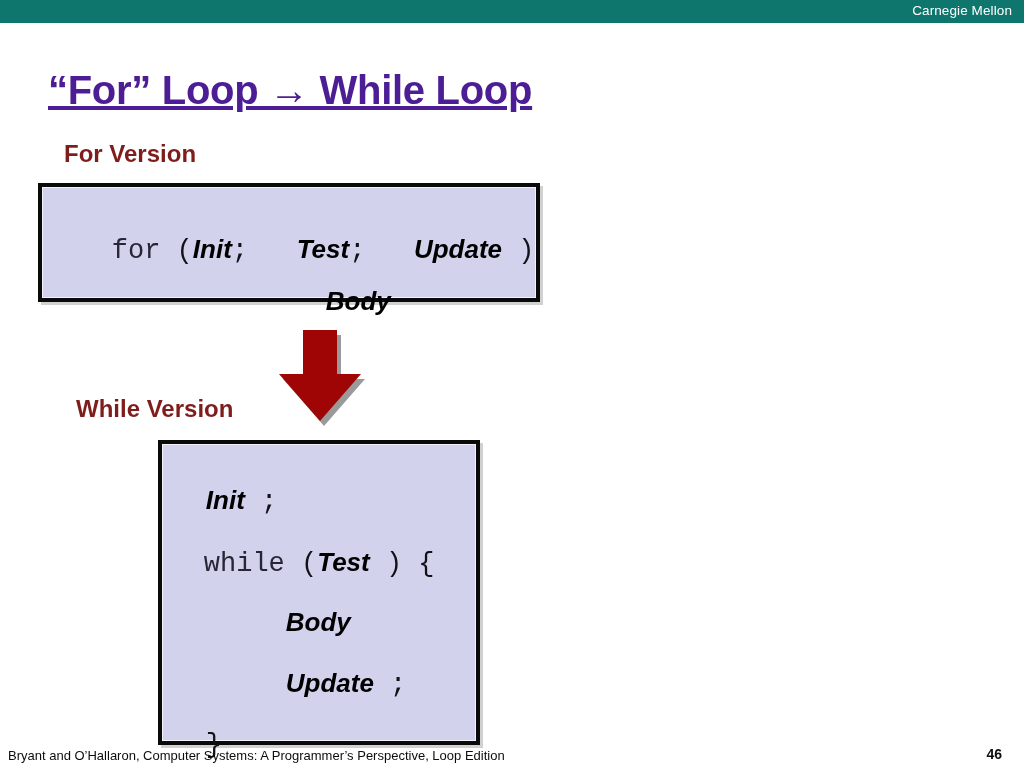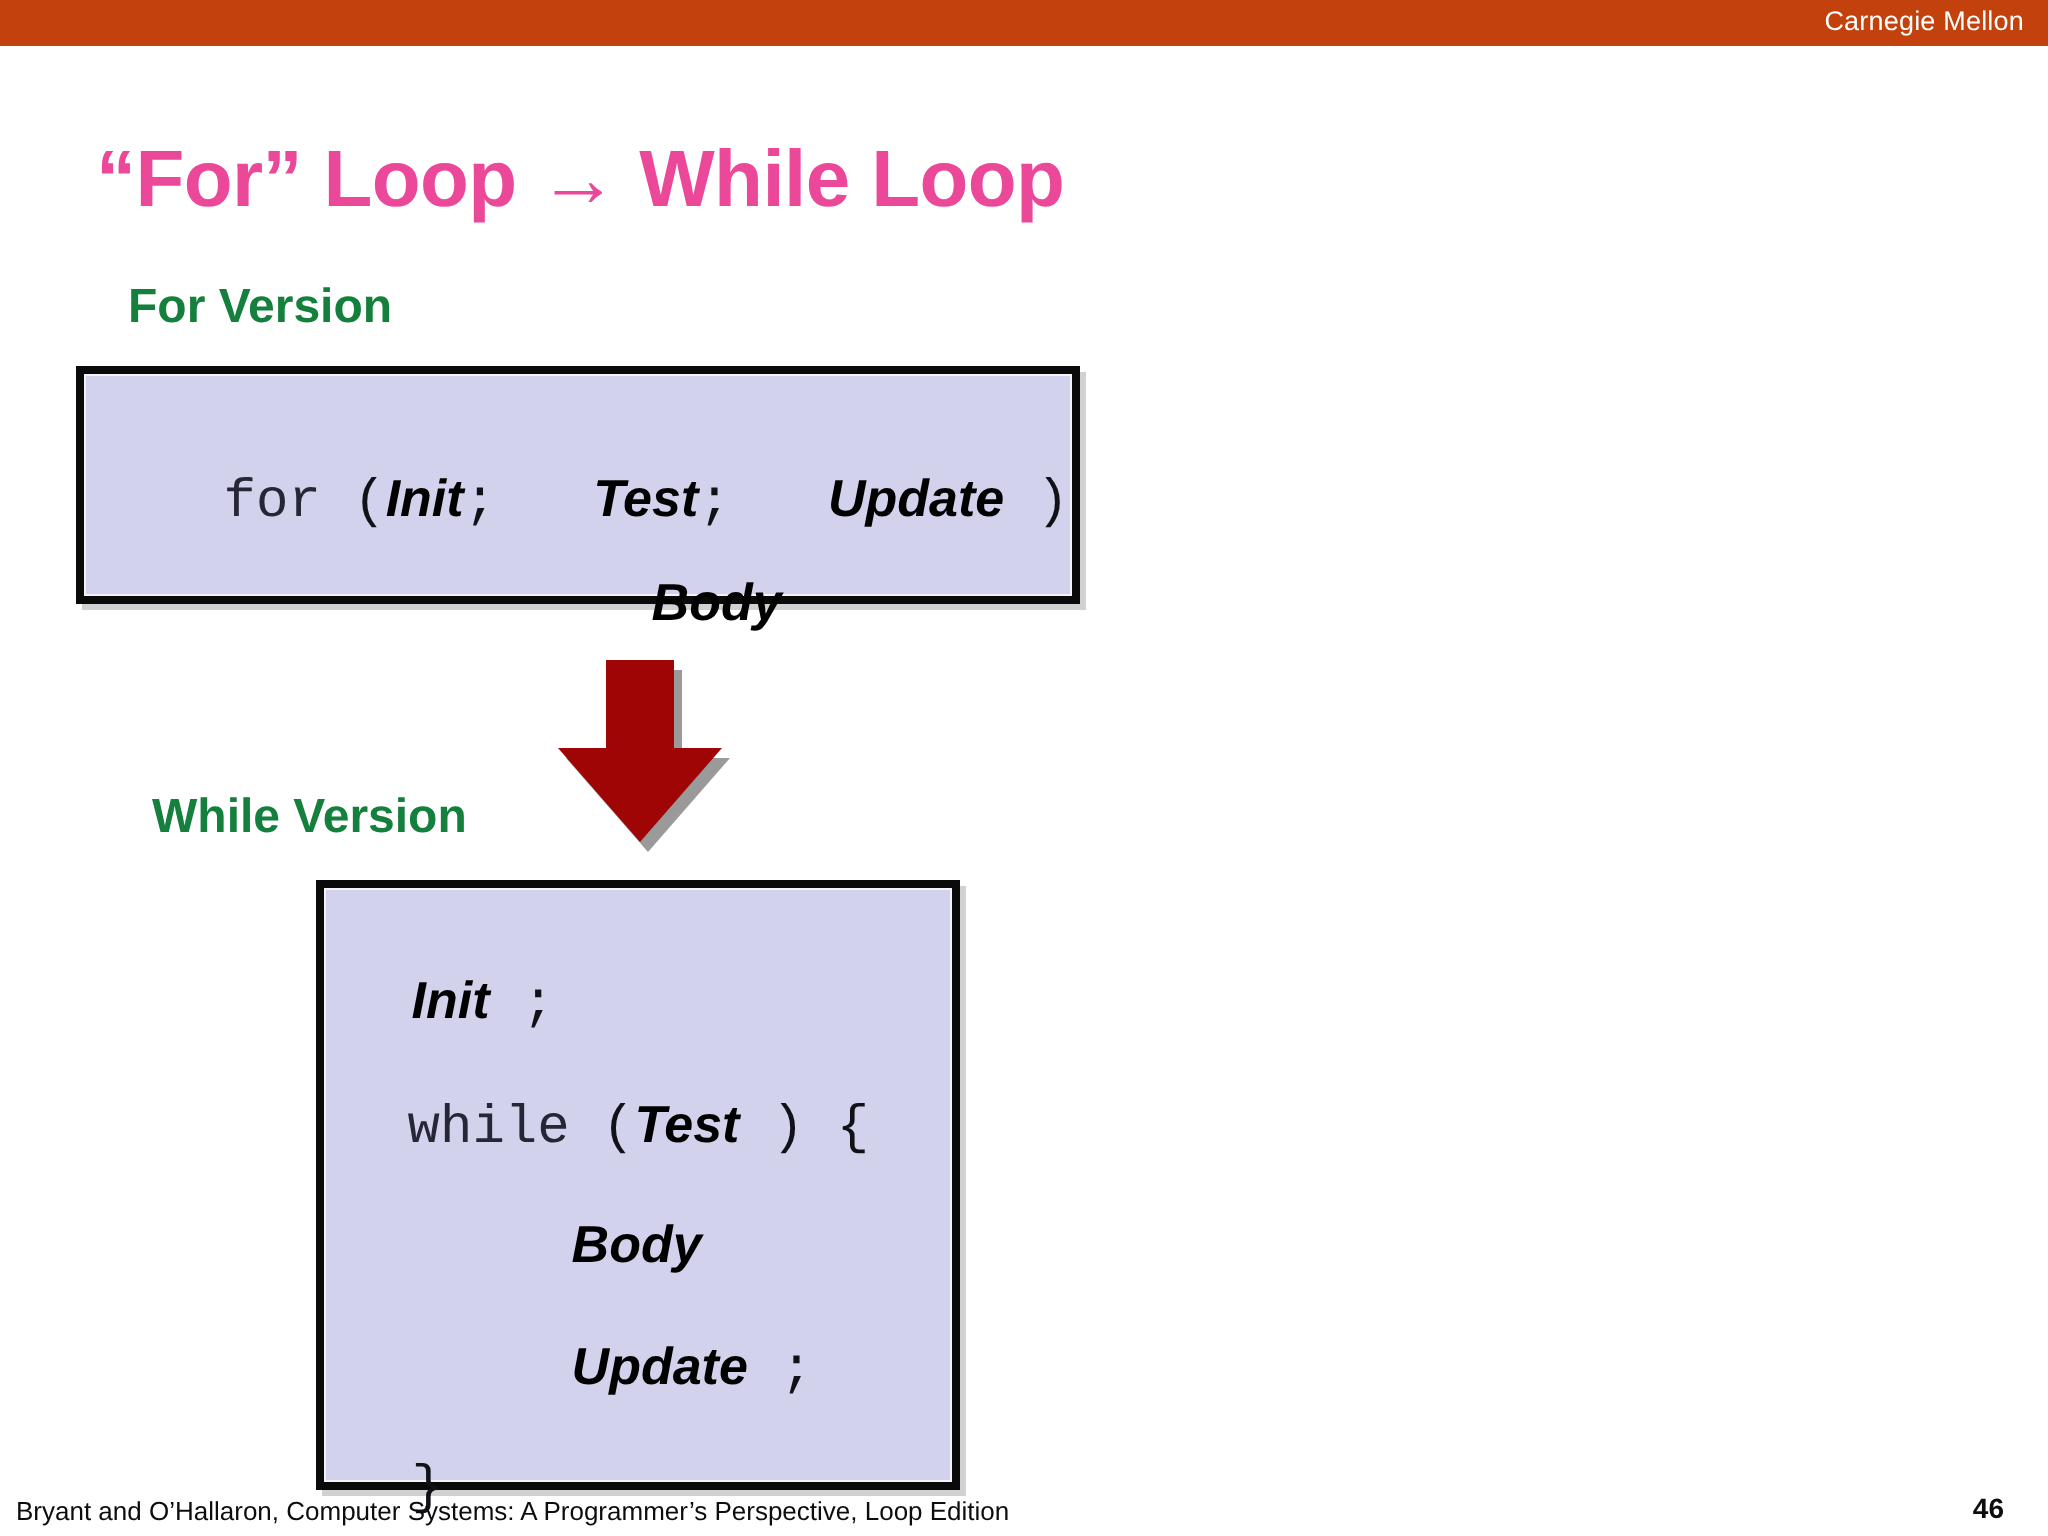--- a/index.html
+++ b/index.html
@@ -15,51 +15,52 @@
     font-family: "Liberation Sans", sans-serif;
     color: #000000;
   }
 
   
   #banner {
     position: absolute;
     left: 0; top: 0;
     width: 1024px;
     height: 23px;
-    background: #c2410c;
+    background: #0f766e;
   }
   #banner-label {
     position: absolute;
     right: 12px;
     top: 3px;
     font-size: 13.5px;
     color: #ffffff;
     font-family: "Liberation Sans", sans-serif;
     letter-spacing: 0.1px;
     white-space: nowrap;
   }
 
   
   #slide-title {
     position: absolute;
     left: 48px;
     top: 68px;
     font-size: 40px;
     font-weight: bold;
-    color: #ec4899;
+    color: #4c1d95;
     white-space: nowrap;
     letter-spacing: -0.3px;
+    text-decoration: underline;
   }
 
   
   .section-label {
     position: absolute;
     font-size: 24px;
     font-weight: bold;
-    color: #15803d;
+    color: #7f1d1d;
     white-space: nowrap;
   }
   #label-for-version { left: 64px; top: 140px; }
   #label-while-version { left: 76px; top: 395px; }
 
   
   .code-box {
     position: absolute;
     background: #D2D2EC;
     border: 4px solid #0a0a0a;

